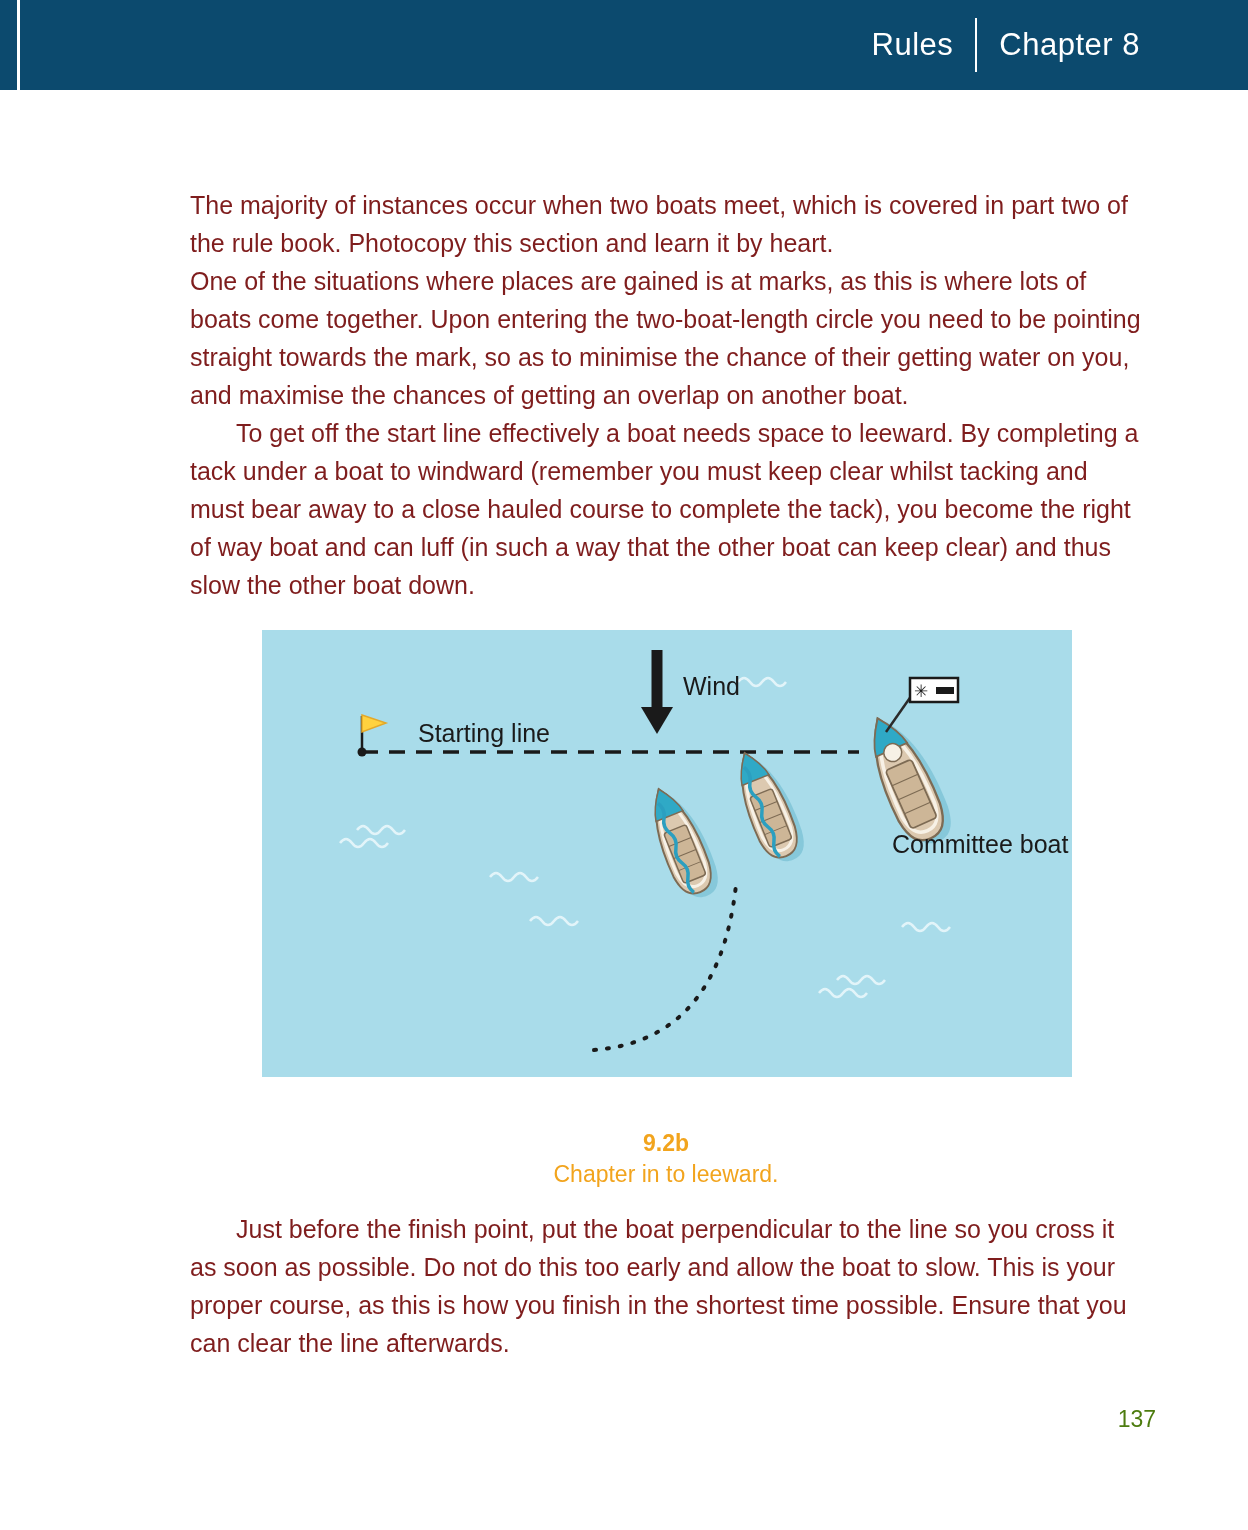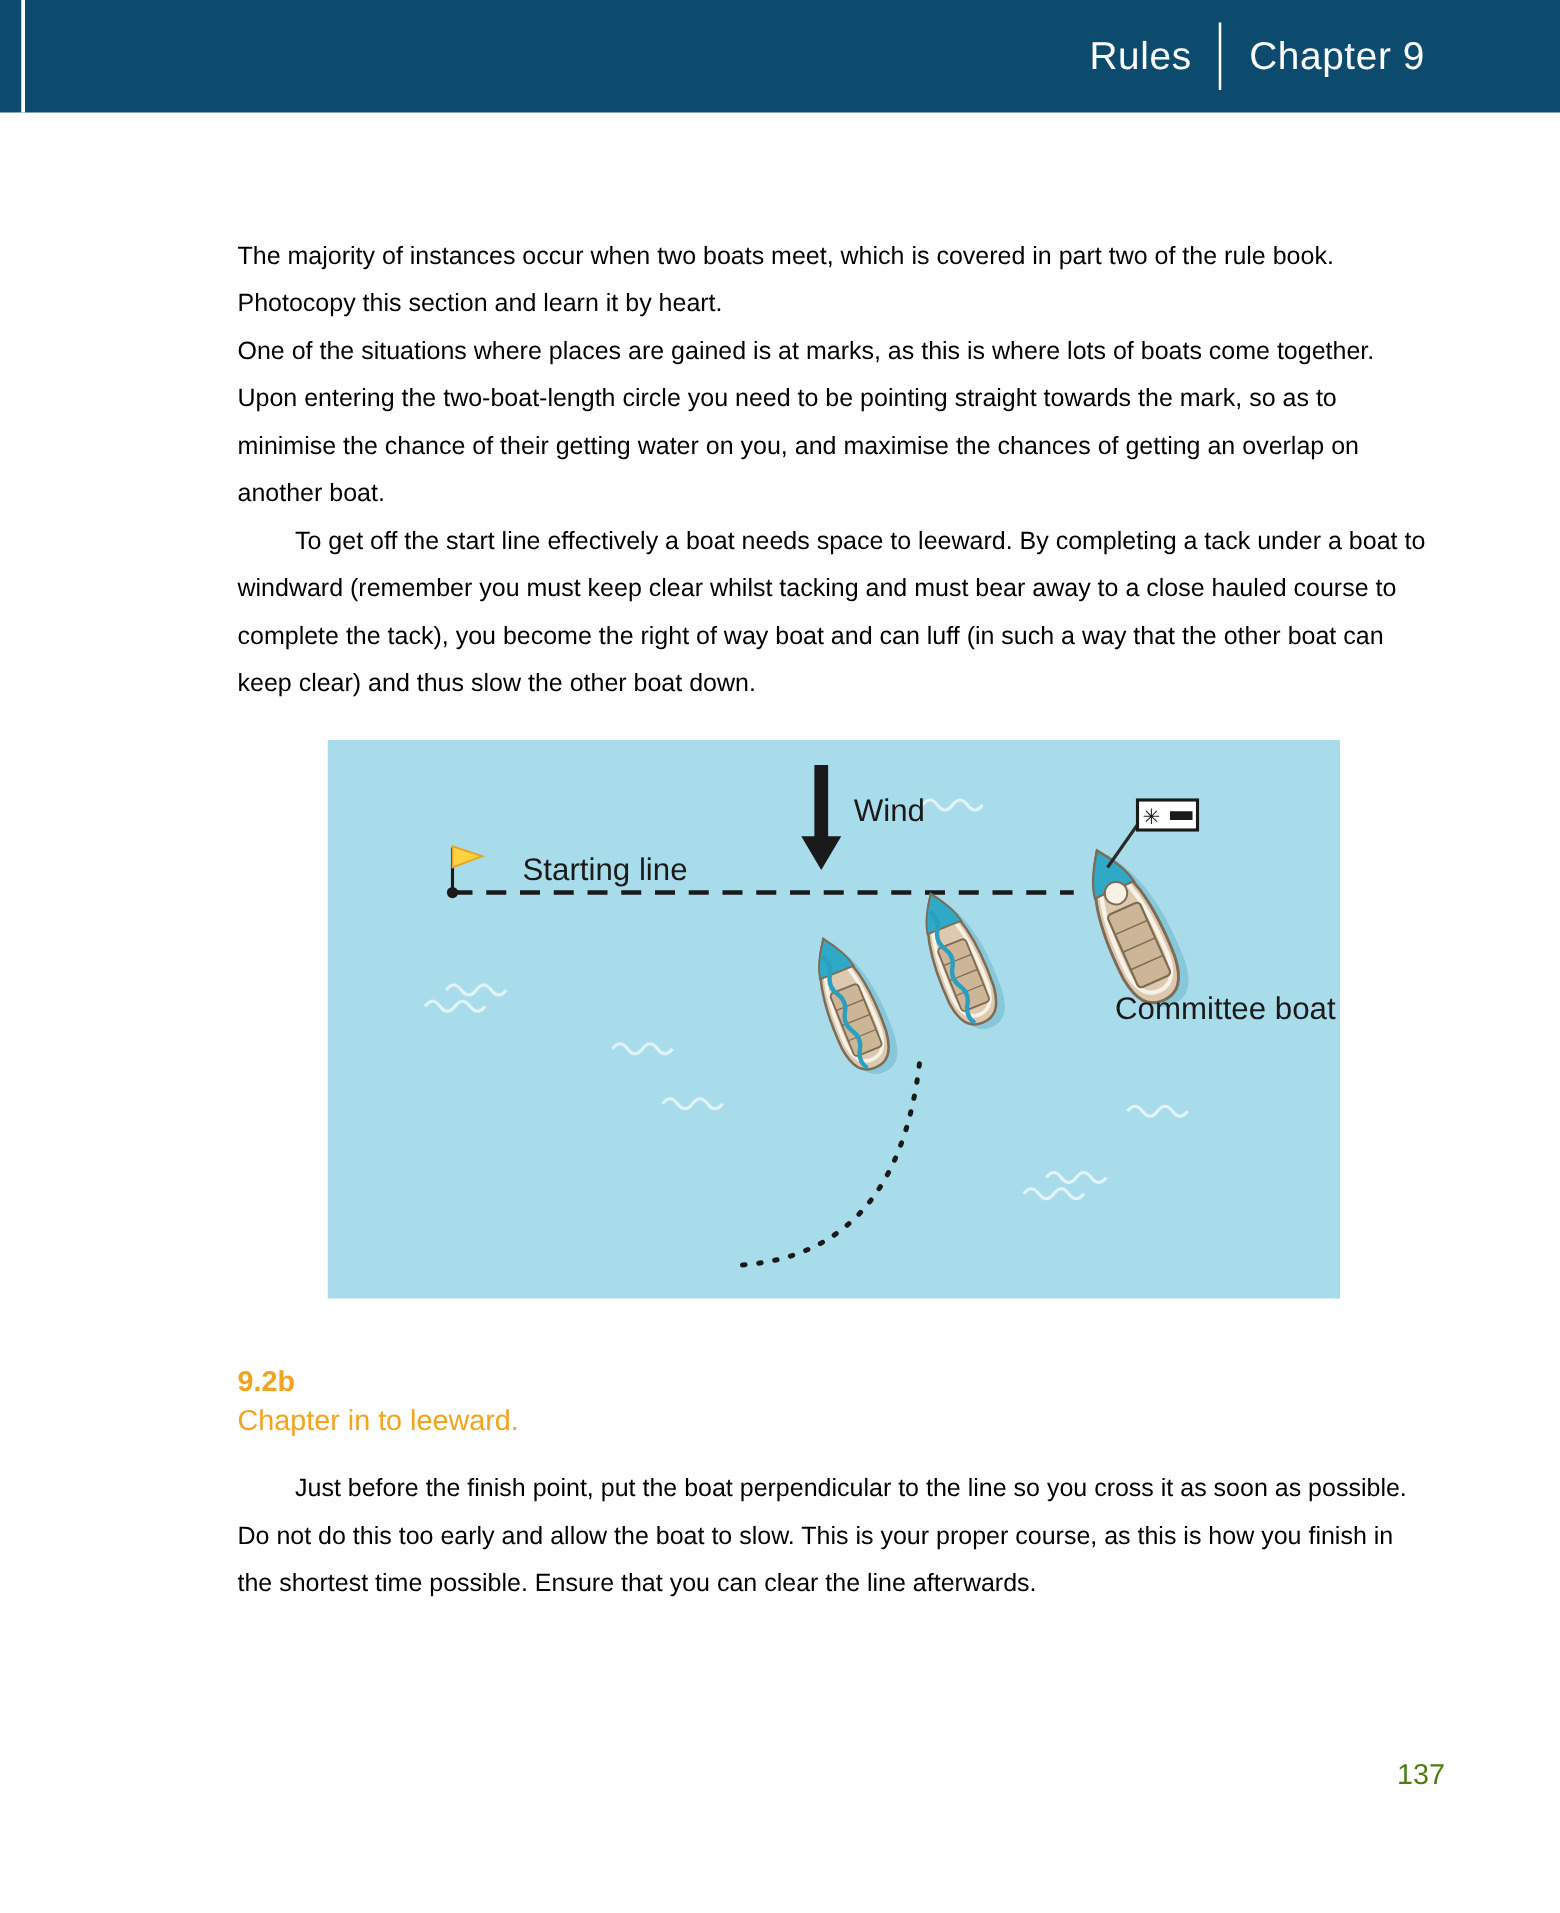--- a/index.html
+++ b/index.html
@@ -23,49 +23,49 @@
     display:flex; align-items:center; gap:22px;
     color:#ffffff; font-size:31px; letter-spacing:0.5px;
   }
   .header-sep { width:2px; height:54px; background:#ffffff; }
 
   
   .content {
     position:absolute; left:190px; top:186px; width:952px;
   }
   .content p {
-    font-size:20px; line-height:38px; color:#000000;
+    font-size:25px; line-height:38px; color:#7f1d1d;
   }
   .content p.indent { text-indent:46px; }
 
   
   .figure-wrap {
     margin-left:72px; margin-top:26px; width:810px; height:478px;
   }
   .figure-wrap svg { display:block; }
 
-  .caption { margin-top:20px; font-size:23px; line-height:31px; color:#F2A41D; }
+  .caption { margin-top:20px; font-size:23px; line-height:31px; color:#F2A41D;text-align:center; }
   .caption .cap-id { font-weight:bold; }
 
   .para-after { margin-top:20px; }
 
   .page-number {
     position:absolute; top:1406px; right:92px;
     font-size:23px; color:#4d7c0f;
   }
 </style>
 </head>
 <body>
 
 <div class="header">
   <div class="header-tick"></div>
   <div class="header-titles">
     <span>Rules</span>
     <span class="header-sep"></span>
-    <span>Chapter 9</span>
+    <span>Chapter 8</span>
   </div>
 </div>
 
 <div class="content">
 
   <p>The majority of instances occur when two boats meet, which is covered in part two of the rule book. Photocopy this section and learn it by heart.</p>
   <p>One of the situations where places are gained is at marks, as this is where lots of boats come together. Upon entering the two-boat-length circle you need to be pointing straight towards the mark, so as to minimise the chance of their getting water on you, and maximise the chances of getting an overlap on another boat.</p>
   <p class="indent">To get off the start line effectively a boat needs space to leeward. By completing a tack under a boat to windward (remember you must keep clear whilst tacking and must bear away to a close hauled course to complete the tack), you become the right of way boat and can luff (in such a way that the other boat can keep clear) and thus slow the other boat down.</p>
 
   <div class="figure-wrap">

